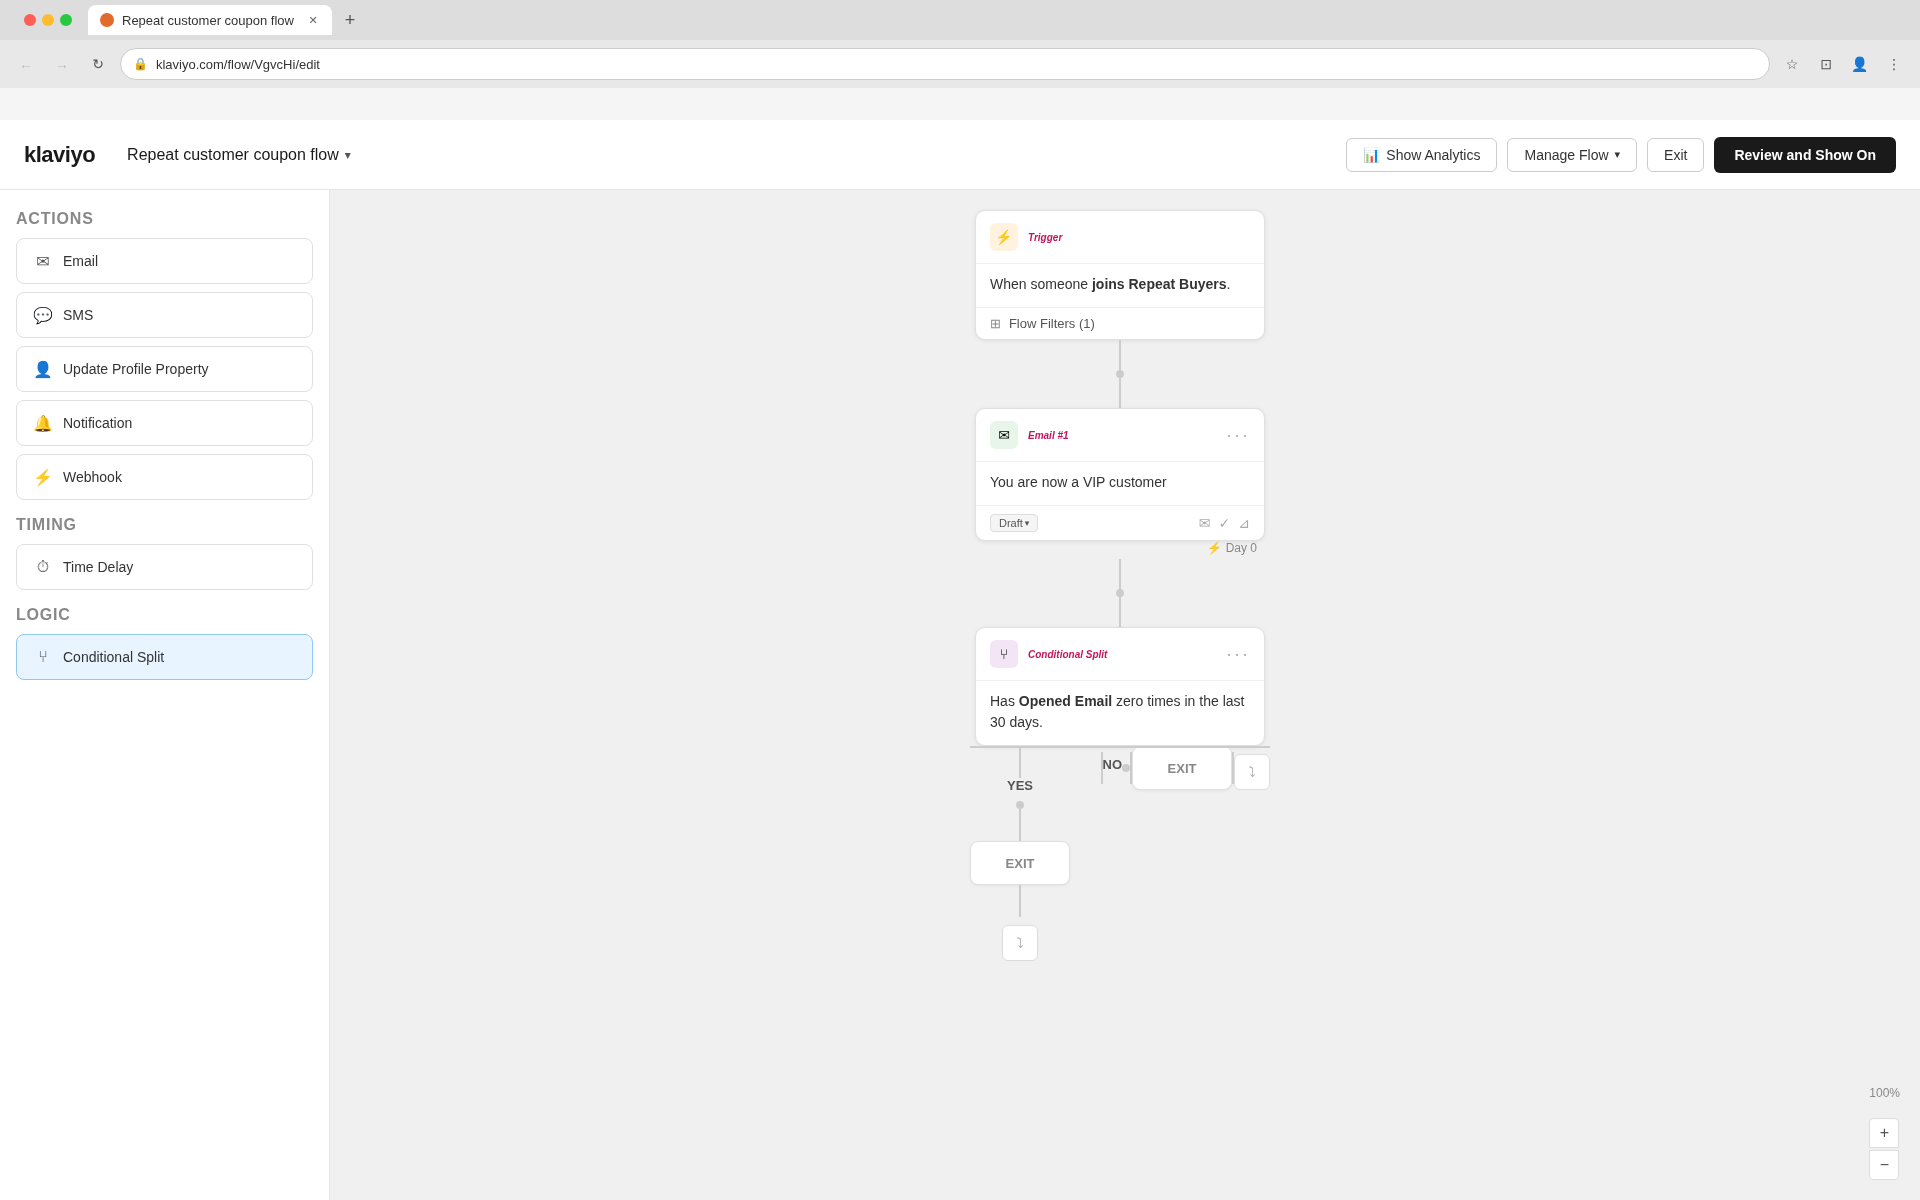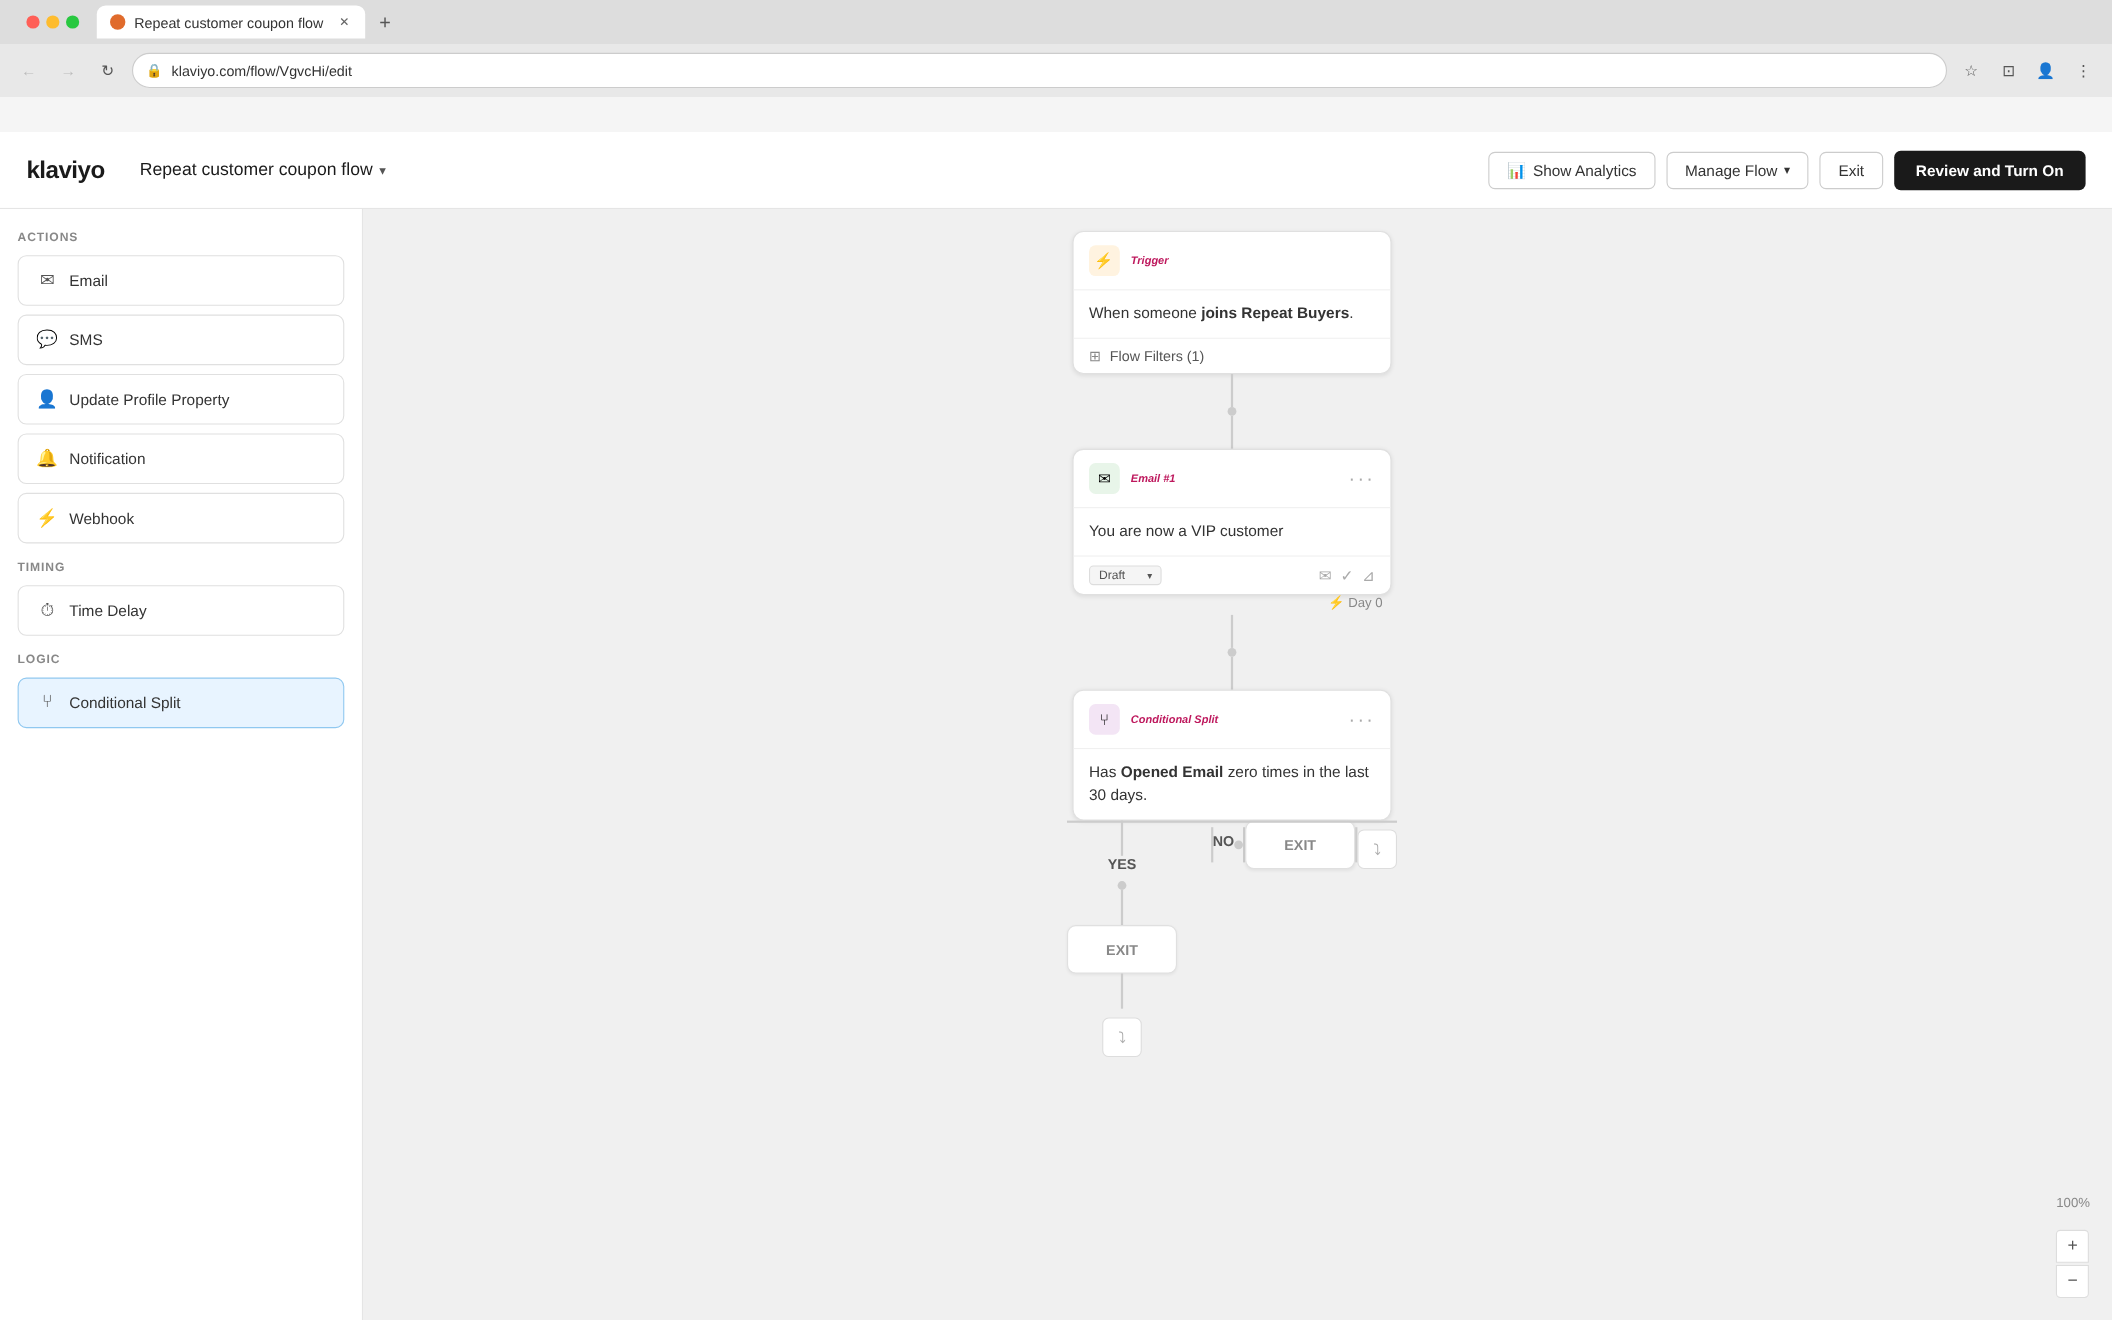--- a/index.html
+++ b/index.html
@@ -40,21 +40,21 @@
     .btn-manage-flow { display: flex; align-items: center; gap: 6px; border: 1px solid #ccc; background: white; border-radius: 6px; padding: 8px 16px; font-size: 14px; color: #333; cursor: pointer; font-weight: 500; }
     .btn-exit { border: 1px solid #ccc; background: white; border-radius: 6px; padding: 8px 16px; font-size: 14px; color: #333; cursor: pointer; font-weight: 500; }
     .btn-review { background: #1a1a1a; color: white; border: none; border-radius: 6px; padding: 10px 20px; font-size: 14px; font-weight: 600; cursor: pointer; }
     .manage-caret { font-size: 11px; }
 
     
     .main-content { display: flex; flex: 1; overflow: hidden; }
 
     
     .sidebar { width: 330px; background: white; border-right: 1px solid #e5e5e5; padding: 20px 16px; overflow-y: auto; flex-shrink: 0; }
-    .sidebar-section-label { font-size: 11px; font-weight: 700; color: #888; letter-spacing: 0.8px; text-transform: uppercase; margin-bottom: 10px; margin-top: 16px; }
+    .sidebar-section-label { font-size: 16px; font-weight: 700; color: #888; letter-spacing: 0.8px; text-transform: uppercase; margin-bottom: 10px; margin-top: 16px; }
     .sidebar-section-label:first-child { margin-top: 0; }
     .sidebar-item { display: flex; align-items: center; gap: 10px; background: white; border: 1px solid #e0e0e0; border-radius: 8px; padding: 12px 16px; margin-bottom: 8px; cursor: grab; font-size: 14px; color: #333; font-weight: 500; transition: background 0.15s; }
     .sidebar-item-icon { width: 20px; height: 20px; display: flex; align-items: center; justify-content: center; color: #555; font-size: 16px; flex-shrink: 0; }
     .sidebar-item.active-item { background: #e8f4ff; border-color: #90c8f0; }
 
     
     .canvas { flex: 1; background: #f0f0f0; overflow: hidden; position: relative; }
     .canvas-inner { position: absolute; top: 0; left: 0; width: 100%; height: 100%; }
 
     
@@ -73,21 +73,21 @@
 
     .flow-filter-row { display: flex; align-items: center; gap: 8px; padding: 8px 14px; border-top: 1px solid #f0f0f0; }
     .filter-icon-sm { color: #888; font-size: 13px; }
     .filter-text { font-size: 13px; color: #555; text-align: center; }
 
     .connector-line { width: 2px; height: 30px; background: #ccc; flex-shrink: 0; }
     .connector-dot { width: 8px; height: 8px; background: #ccc; border-radius: 50%; flex-shrink: 0; }
 
     
     .email-node-footer { display: flex; align-items: center; justify-content: space-between; padding: 8px 14px; border-top: 1px solid #f0f0f0; }
-    .draft-badge { background: #f5f5f5; border: 1px solid #ddd; border-radius: 4px; padding: 2px 8px; font-size: 11px; color: #555; display: flex; align-items: center; gap: 20px; cursor: pointer; }
+    .draft-badge { background: #f5f5f5; border: 1px solid #ddd; border-radius: 4px; padding: 2px 8px; font-size: 11px; color: #555; display: flex; align-items: center; gap: 2px; cursor: pointer; }
     .draft-caret { font-size: 9px; }
     .email-actions { display: flex; gap: 8px; align-items: center; color: #aaa; font-size: 14px; }
 
     
     .day-indicator { font-size: 12px; color: #888; align-self: flex-end; padding-right: 8px; margin-bottom: 4px; display: flex; align-items: center; gap: 4px; }
     .branch-label { font-size: 13px; font-weight: 700; color: #555; margin-bottom: 8px; }
     .branch-exit { background: white; border: 1px solid #e0e0e0; border-radius: 8px; width: 100px; height: 44px; display: flex; align-items: center; justify-content: center; font-size: 13px; font-weight: 600; color: #888; box-shadow: 0 1px 3px rgba(0,0,0,0.06); }
     .more-btn { color: #aaa; font-size: 18px; cursor: pointer; letter-spacing: 2px; }
 
     
@@ -148,21 +148,21 @@
     <div class="navbar-actions">
       <button class="btn-show-analytics">
         <span>📊</span>
         <span>Show Analytics</span>
       </button>
       <button class="btn-manage-flow">
         <span>Manage Flow</span>
         <span class="manage-caret">▾</span>
       </button>
       <button class="btn-exit">Exit</button>
-      <button class="btn-review">Review and Turn On</button>
+      <button class="btn-review">Review and Show On</button>
     </div>
   </div>
 
   <div class="main-content">
 
     <div class="sidebar">
       <div class="sidebar-section-label">ACTIONS</div>
 
       <div class="sidebar-item">
         <div class="sidebar-item-icon">✉</div>

